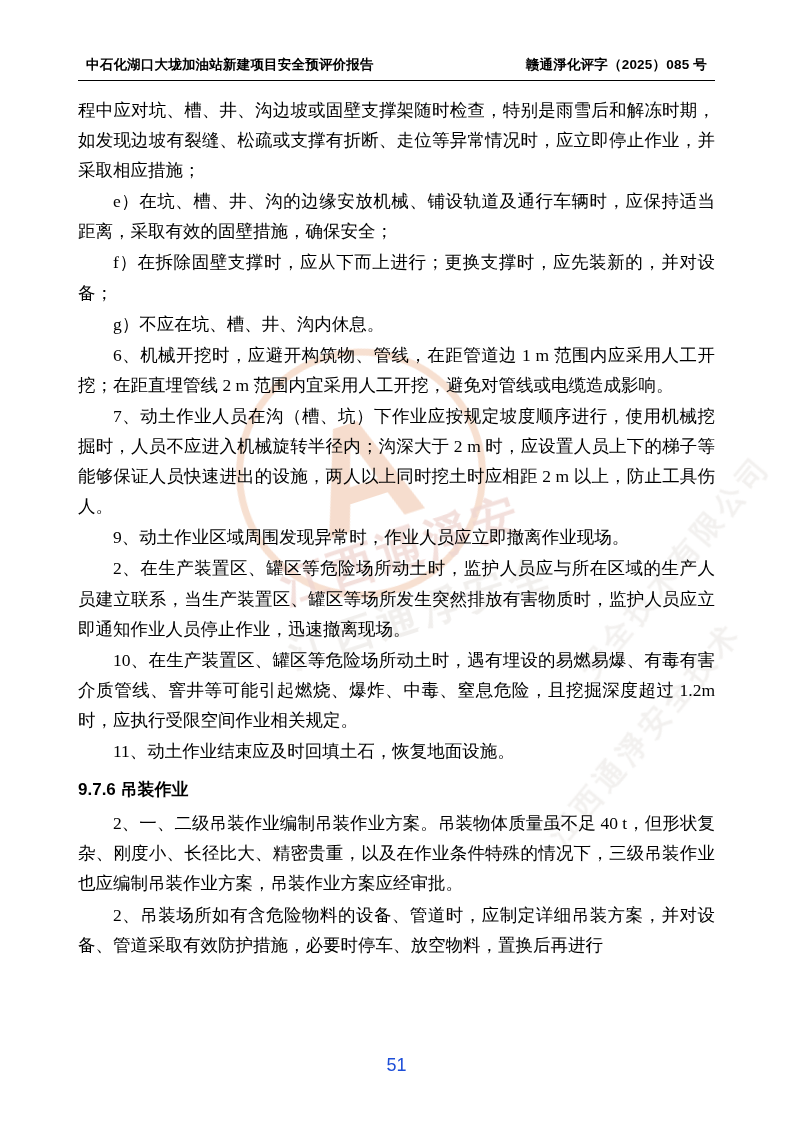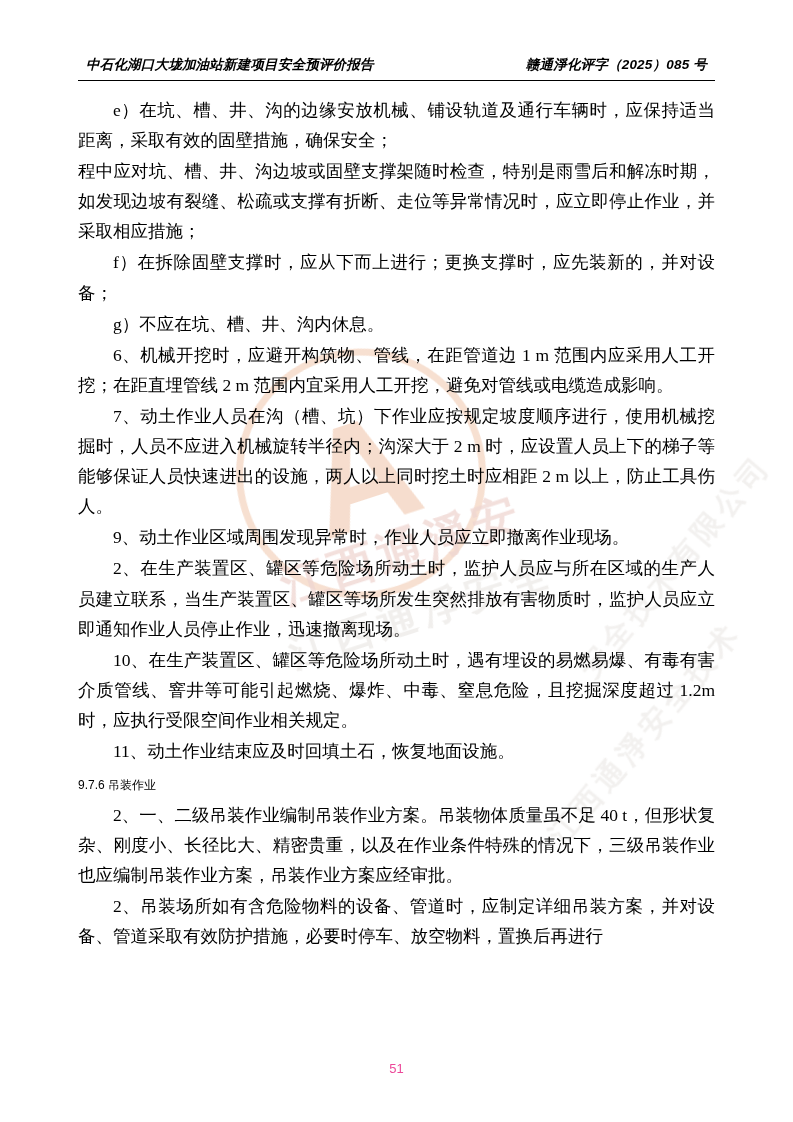--- a/index.html
+++ b/index.html
@@ -25,21 +25,20 @@
   
   .header {
     display: flex;
     justify-content: space-between;
     align-items: flex-end;
     font-size: 13.5px;
     font-family: "Liberation Sans", sans-serif;
     font-weight: bold;
     letter-spacing: 0.2px;
     padding: 0 8px 6px 8px;
-    font-style: italic;
   }
   .header-left { white-space: nowrap; }
   .header-right { white-space: nowrap; }
   .header-rule {
     border-bottom: 1.6px solid #000;
     margin: 0 0 14px 0;
   }
 
   
   .content {
@@ -49,35 +48,35 @@
     line-height: 1.72;
     text-align: justify;
     text-justify: inter-ideograph;
   }
   .content p {
     margin: 0 0 1px 0;
   }
   .indent { text-indent: 2em; }
   .section-heading {
     font-family: "Liberation Sans", sans-serif;
-    font-weight: normal;
-    font-size: 12px;
+    font-weight: bold;
+    font-size: 17px;
     margin: 9px 0 4px 0;
   }
 
   
   .footer {
     position: absolute;
     left: 0;
     right: 0;
     bottom: 46px;
     text-align: center;
-    font-size: 13px;
-    font-family: "Liberation Sans", sans-serif;
-    color: #ec4899;
+    font-size: 18px;
+    font-family: "Liberation Sans", sans-serif;
+    color: #1d4ed8;
   }
 
   
   .watermark {
     position: absolute;
     left: 0; top: 0; right: 0; bottom: 0;
     z-index: 1;
     pointer-events: none;
     overflow: hidden;
   }
@@ -182,22 +181,22 @@
     </div>
   </div>
 
   <div class="header">
     <div class="header-left">中石化湖口大垅加油站新建项目安全预评价报告</div>
     <div class="header-right">赣通淨化评字（2025）085 号</div>
   </div>
   <div class="header-rule"></div>
 
   <div class="content">
+    <p class="indent" style="text-indent:0">程中应对坑、槽、井、沟边坡或固壁支撑架随时检查，特别是雨雪后和解冻时期，如发现边坡有裂缝、松疏或支撑有折断、走位等异常情况时，应立即停止作业，并采取相应措施；</p>
     <p class="indent">e）在坑、槽、井、沟的边缘安放机械、铺设轨道及通行车辆时，应保持适当距离，采取有效的固壁措施，确保安全；</p>
-    <p class="indent" style="text-indent:0">程中应对坑、槽、井、沟边坡或固壁支撑架随时检查，特别是雨雪后和解冻时期，如发现边坡有裂缝、松疏或支撑有折断、走位等异常情况时，应立即停止作业，并采取相应措施；</p>
     <p class="indent">f）在拆除固壁支撑时，应从下而上进行；更换支撑时，应先装新的，并对设备；</p>
     <p class="indent">g）不应在坑、槽、井、沟内休息。</p>
     <p class="indent">6、机械开挖时，应避开构筑物、管线，在距管道边 1 m 范围内应采用人工开挖；在距直埋管线 2 m 范围内宜采用人工开挖，避免对管线或电缆造成影响。</p>
     <p class="indent">7、动土作业人员在沟（槽、坑）下作业应按规定坡度顺序进行，使用机械挖掘时，人员不应进入机械旋转半径内；沟深大于 2 m 时，应设置人员上下的梯子等能够保证人员快速进出的设施，两人以上同时挖土时应相距 2 m 以上，防止工具伤人。</p>
     <p class="indent">9、动土作业区域周围发现异常时，作业人员应立即撤离作业现场。</p>
     <p class="indent">2、在生产装置区、罐区等危险场所动土时，监护人员应与所在区域的生产人员建立联系，当生产装置区、罐区等场所发生突然排放有害物质时，监护人员应立即通知作业人员停止作业，迅速撤离现场。</p>
     <p class="indent">10、在生产装置区、罐区等危险场所动土时，遇有埋设的易燃易爆、有毒有害介质管线、窨井等可能引起燃烧、爆炸、中毒、窒息危险，且挖掘深度超过 1.2m 时，应执行受限空间作业相关规定。</p>
     <p class="indent">11、动土作业结束应及时回填土石，恢复地面设施。</p>
 
     <div class="section-heading">9.7.6 吊装作业</div>

